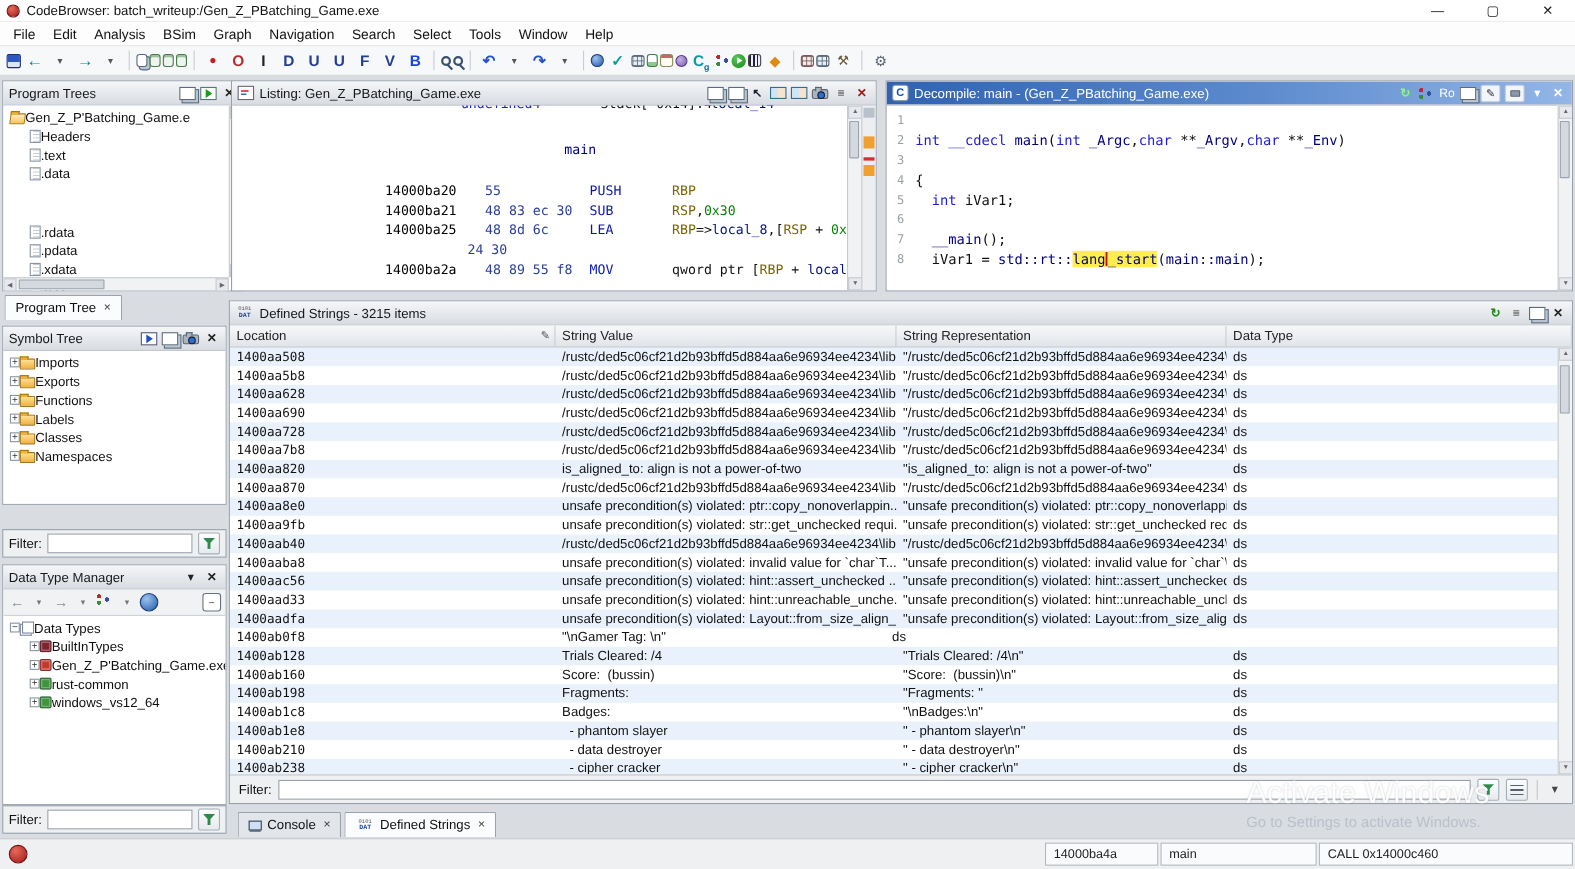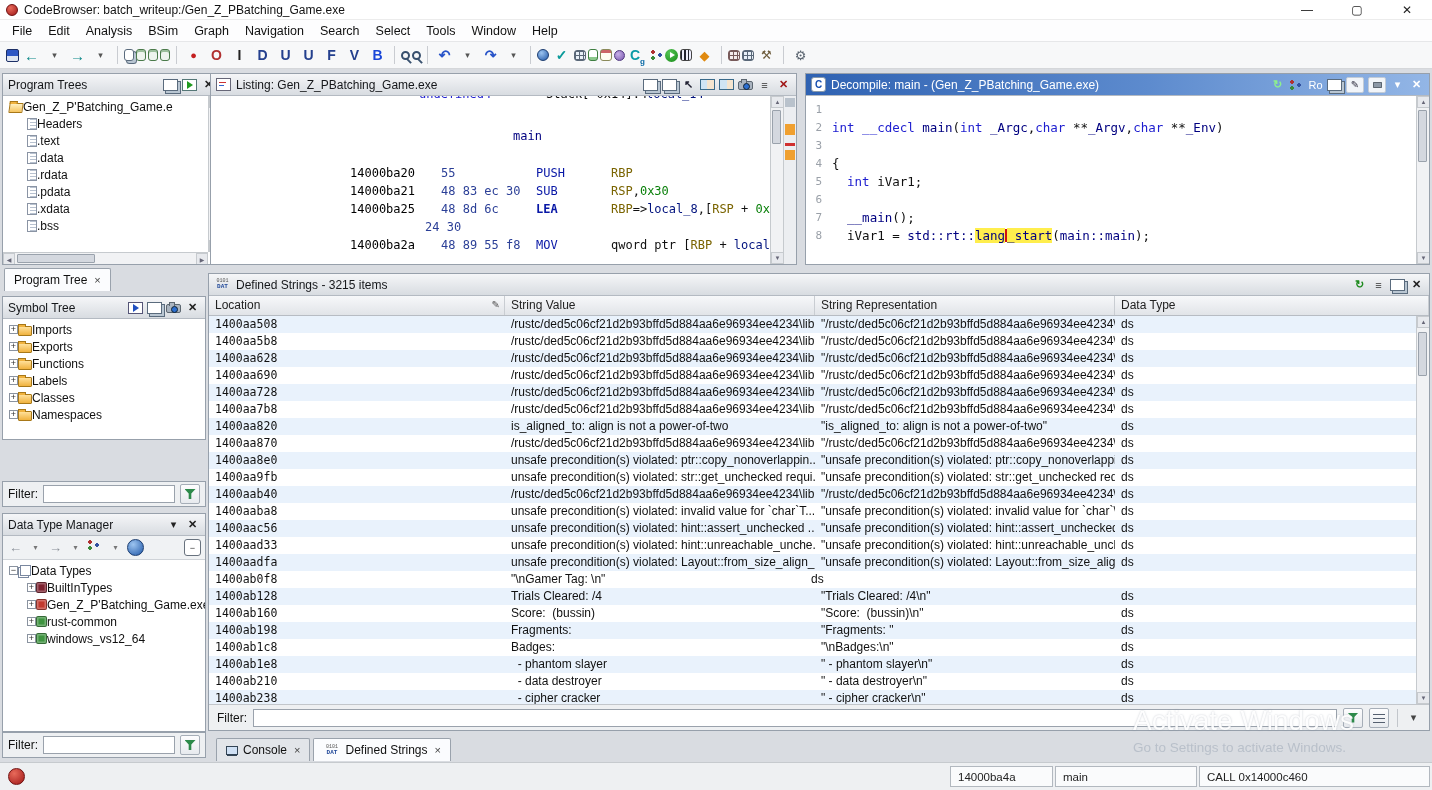--- a/index.html
+++ b/index.html
@@ -47,21 +47,21 @@
   .vsb{position:absolute;width:13px;background:#f1f2f4;border-left:1px solid #c6cace}
   .hsb{position:absolute;height:12px;background:#f1f2f4;border-top:1px solid #c6cace}
   .sa{position:absolute;display:flex;align-items:center;justify-content:center;font-size:6px;color:#667;background:#e7e9ed;border:1px solid #c6cace}
   .vsb .sa{left:0;width:13px;height:12px}
   .hsb .sa{top:0;height:12px;width:12px}
   .th{position:absolute;background:#d4d8df;border:1px solid #9aa2ac;border-radius:1px}
 
   
   #pt-panel{left:2px;top:73px;width:220px;height:192px}
   #pt-tabrow{position:absolute;left:2px;top:265px;width:204px;height:26px;background:#d9dce1;display:flex;align-items:flex-end;padding-left:2px}
-  #st-panel{left:2px;top:296px;width:204px;height:144px}
+  #st-panel{left:2px;top:296px;width:204px;height:163px}
   .filterrow{position:absolute;background:#eef0f2;border:1px solid #97a0ab;display:flex;align-items:center;gap:5px;padding:0 5px}
   #st-filter{left:2px;top:481px;width:204px;height:26px}
   #dtm-panel{left:2px;top:513px;width:204px;height:219px}
   #dtm-filter{left:2px;top:732px;width:204px;height:26px}
   .flabel{font-size:12px;color:#111;flex:none}
   .ftext{flex:1;height:18px;border:1px solid #9aa2ac;background:#fff;font-family:"Liberation Sans",sans-serif;font-size:12px;padding:0 3px;min-width:10px}
   .fbtn{flex:none;width:20px;height:20px;border:1px solid #a6aeb8;background:linear-gradient(#fdfdfe,#e7eaee);display:inline-flex;align-items:center;justify-content:center;border-radius:2px}
   .ic-funnel{width:11px;height:10px;background:#2d8a4a;clip-path:polygon(0 0,100% 0,62% 45%,62% 100%,38% 100%,38% 45%)}
   #dtm-toolbar{height:24px;background:#f0f2f4;border-bottom:1px solid #cfd3d8;display:flex;align-items:center;gap:3px;padding:0 4px;flex:none}
   #dtm-toolbar .gi{width:17px;height:17px}
@@ -247,21 +247,21 @@
         <span class="hi ic-export"></span>
         <span class="hi xbtn">✕</span>
       </span>
   </div>
   <div class="pbody">
     <div id="pt-tree" style="padding-top:2px">
         <div class="trow" style="padding-left: 6px;"><span class="ti ic-folder-open"></span><span class="tl">Gen_Z_P'Batching_Game.e</span></div>
         <div class="trow" style="padding-left: 24px;"><span class="ti ic-fragment"></span><span class="tl">Headers</span></div>
         <div class="trow" style="padding-left: 24px;"><span class="ti ic-fragment"></span><span class="tl">.text</span></div>
         <div class="trow" style="padding-left: 24px;"><span class="ti ic-fragment"></span><span class="tl">.data</span></div>
-        <div class="trow" style="padding-left: 24px;"><span class="ti ic-fragment"></span><span class="tl">.rdata</span></div>
+        <div class="trow" style="padding-left: 24px; margin-top: 36px;"><span class="ti ic-fragment"></span><span class="tl">.rdata</span></div>
         <div class="trow" style="padding-left: 24px;"><span class="ti ic-fragment"></span><span class="tl">.pdata</span></div>
         <div class="trow" style="padding-left: 24px;"><span class="ti ic-fragment"></span><span class="tl">.xdata</span></div>
         <div class="trow" style="padding-left: 24px;"><span class="ti ic-fragment"></span><span class="tl">.bss</span></div>
       </div>
     <div class="vsb" style="top:0;bottom:12px;right:0">
       <span class="sa" style="top:0">▲</span>
       <span class="sa" style="bottom:0">▼</span>
       <span class="th" style="left:1px;width:9px;top:14px;height:38px"></span>
     </div>
     <div class="hsb" style="left:0;right:13px;bottom:0">
@@ -376,21 +376,21 @@
         </div>
         <div class="lrow" style="top: 88px;">
           <span class="labs c-addr" style="left: 139px;">14000ba21</span>
           <span class="labs c-bytes" style="left: 230px;">48 83 ec 30</span>
           <span class="labs c-mnem" style="left: 325px;">SUB</span>
           <span class="labs" style="left: 400px;"><span class="c-reg">RSP</span><span class="c-pln">,</span><span class="c-num">0x30</span></span>
         </div>
         <div class="lrow" style="top: 106px;">
           <span class="labs c-addr" style="left: 139px;">14000ba25</span>
           <span class="labs c-bytes" style="left: 230px;">48 8d 6c</span>
-          <span class="labs c-mnem" style="left: 325px; font-weight: bold;">LEA</span>
+          <span class="labs c-mnem" style="left: 325px;">LEA</span>
           <span class="labs" style="left: 400px;"><span class="c-reg">RBP</span><span class="c-pln">=&gt;</span><span class="c-var">local_8</span><span class="c-pln">,[</span><span class="c-reg">RSP</span><span class="c-pln"> + </span><span class="c-num">0x</span></span>
         </div>
         <div class="lrow" style="top: 124px;">
           <span class="labs c-bytes" style="left: 214px;">24 30</span>
         </div>
         <div class="lrow" style="top: 142px;">
           <span class="labs c-addr" style="left: 139px;">14000ba2a</span>
           <span class="labs c-bytes" style="left: 230px;">48 89 55 f8</span>
           <span class="labs c-mnem" style="left: 325px;">MOV</span>
           <span class="labs" style="left: 400px;"><span class="c-pln">qword ptr [</span><span class="c-reg">RBP</span><span class="c-pln"> + </span><span class="c-var">local</span></span>

